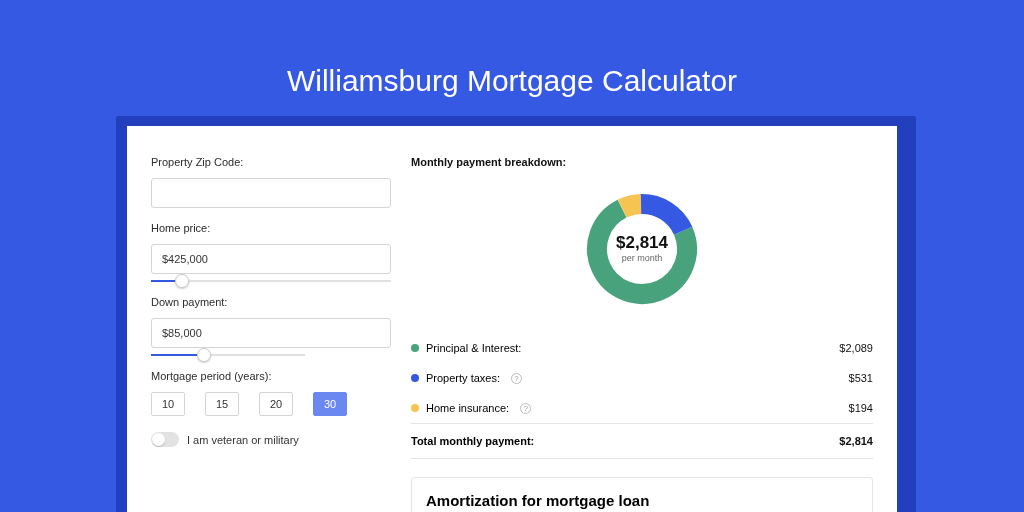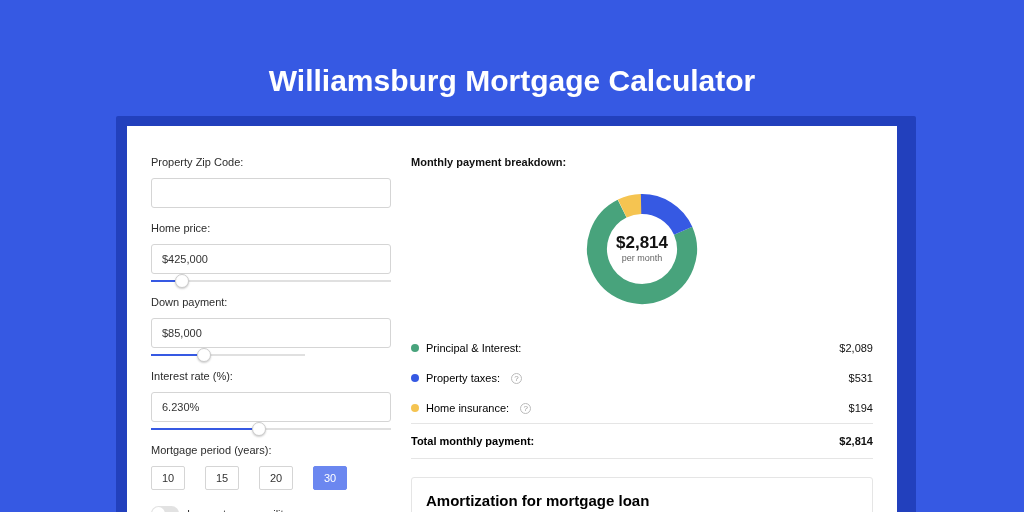--- a/index.html
+++ b/index.html
@@ -1,18 +1,18 @@
 <!DOCTYPE html>
 <html><head>
 <meta charset="utf-8">
 <style>
   * { box-sizing: border-box; margin: 0; padding: 0; font-family: -apple-system, BlinkMacSystemFont, "Segoe UI", Arial, sans-serif; }
   body { width: 1024px; height: 512px; background: #3659e3; overflow: hidden; }
   .page { width: 1024px; height: 512px; position: relative; }
-  .title { font-size: 30px; font-weight: 700; color: #fff; text-align: center; padding-top: 64px; padding-bottom: 28px; }
+  .title { font-size: 30px; font-weight: 400; color: #fff; text-align: center; padding-top: 64px; padding-bottom: 28px; }
   .shadow-box { position: absolute; left: 116px; top: 116px; width: 800px; height: 400px; background: #2240bd; border-radius: 2px; }
   .card { position: absolute; left: 127px; top: 126px; width: 770px; height: 500px; background: #fff; }
   .card-inner { display: flex; padding: 30px 24px; gap: 20px; }
   .left { width: 240px; }
   .right { flex: 1; }
   .label { font-size: 11px; color: #2c2c2c; margin-bottom: 10px; display: block; }
   .field { margin-bottom: 14px; }
   .input { width: 100%; height: 30px; border: 1px solid #d5d5d5; border-radius: 3px; font-size: 11px; padding: 0 10px; color: #333; }
   .row2 { display: flex; gap: 18px; }
   .row2 .input:first-child { flex: 1.6; }
@@ -71,28 +71,20 @@
           <span class="label">Down payment:</span>
           <div class="row2">
             <input class="input" value="$85,000" style="">
           </div>
           <div class="slider" style="width:64%">
             <div class="fill" style="width:30%"></div>
             <div class="thumb" style="left:30%"></div>
           </div>
         </div>
 
-        <div class="field">
-          <span class="label">Interest rate (%):</span>
-          <input class="input" value="6.230%" style="">
-          <div class="slider">
-            <div class="fill" style="width:42%"></div>
-            <div class="thumb" style="left:42%"></div>
-          </div>
-        </div>
 
         <div class="field">
           <span class="label">Mortgage period (years):</span>
           <div class="period">
             <button>10</button>
             <button>15</button>
             <button>20</button>
             <button class="active">30</button>
           </div>
         </div>

